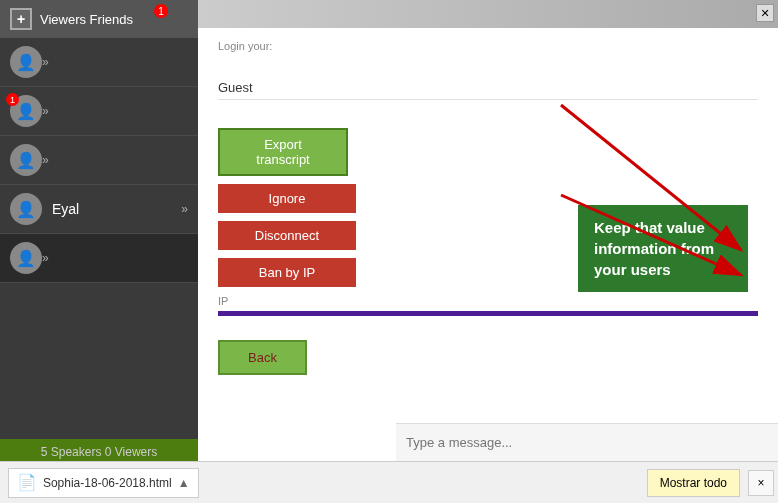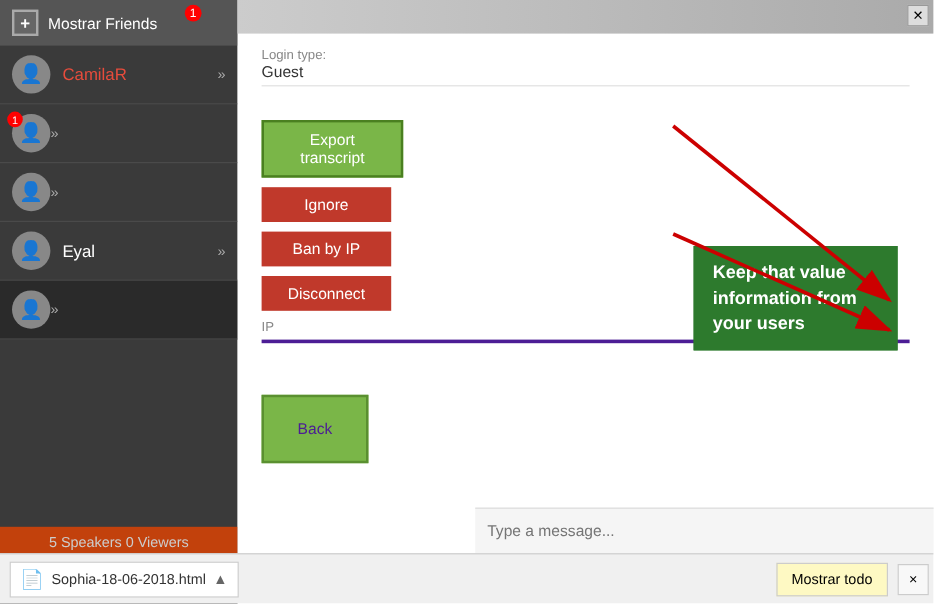--- a/index.html
+++ b/index.html
@@ -80,21 +80,21 @@
       font-size: 9px;
       width: 13px; height: 13px;
       border-radius: 50%;
       display: flex; align-items: center; justify-content: center;
     }
 
     #sidebar-footer {
       margin-top: auto;
     }
     #speakers-info {
-      background: #c2410c;
+      background: #4d7c0f;
       color: #ccc;
       font-size: 12px;
       padding: 6px 10px;
       text-align: center;
     }
     #toolbar-bar {
       background: #555;
       height: 38px;
       display: flex;
       align-items: center;
@@ -141,60 +141,61 @@
     .field-label {
       font-size: 11px;
       color: #888;
     }
     .field-value {
       font-size: 13px;
       color: #333;
       margin-bottom: 6px;
       padding-bottom: 4px;
       border-bottom: 1px solid #e0e0e0;
+      margin-top: 28px;
     }
 
     .btn-green {
       background: #7ab648;
       color: #fff;
       border: 2px solid #5a9030;
       padding: 7px 20px;
       font-size: 13px;
       cursor: pointer;
-      width: 118px;
+      width: 130px;
       margin-bottom: 8px;
       display: block;
       margin-top: 28px;
     }
     .btn-red {
       background: #c0392b;
       color: #fff;
       border: none;
       padding: 7px 20px;
       font-size: 13px;
       cursor: pointer;
-      width: 108px;
+      width: 138px;
       margin-bottom: 8px;
       display: block;
     }
 
     .ip-label {
       font-size: 11px;
       color: #888;
       margin-top: 8px;
-      border-bottom: 3px solid #4c1d95;
+      border-bottom: 5px solid #4c1d95;
       padding-bottom: 4px;
-      margin-bottom: 33px;
+      margin-bottom: 14px;
     }
 
     .btn-back {
       background: #7ab648;
-      color: #4c1d95;
+      color: #7f1d1d;
       border: 2px solid #5a9030;
-      padding: 19px 28px;
+      padding: 8px 28px;
       font-size: 13px;
       cursor: pointer;
       margin-top: 10px;
     }
 
     
     #callout-box {
       position: absolute;
       right: 30px;
       top: 205px;
@@ -285,27 +286,26 @@
       margin-right: 4px;
       font-size: 12px;
     }
   </style>
 </head>
 <body>
 
 <div id="sidebar">
   <div id="invite-bar">
     <div id="invite-icon">+</div>
-    <span id="invite-label">Mostrar Friends</span>
+    <span id="invite-label">Viewers Friends</span>
     <div id="invite-badge">1</div>
   </div>
 
   <div class="user-item highlighted">
     <div class="user-avatar">👤</div>
-    <span class="user-name">CamilaR</span>
     <span class="user-arrow">»</span>
   </div>
 
   <div class="user-item" style="position:relative">
     <div class="user-badge">1</div>
     <div class="user-avatar">👤</div>
     <span class="user-arrow">»</span>
   </div>
 
   <div class="user-item">
@@ -336,27 +336,27 @@
     </div>
   </div>
 </div>
 
 <div id="main">
   <div id="top-image">
     <div id="close-btn">✕</div>
   </div>
 
   <div id="detail-panel">
-    <div class="field-label">Login type:</div>
+    <div class="field-label">Login your:</div>
     <div class="field-value">Guest</div>
 
     <button class="btn-green" style="border: 2px solid #4a8020;">Export transcript</button>
     <button class="btn-red">Ignore</button>
+    <button class="btn-red">Disconnect</button>
     <button class="btn-red">Ban by IP</button>
-    <button class="btn-red">Disconnect</button>
 
     <div class="ip-label">IP</div>
 
     <button class="btn-back">Back</button>
   </div>
 
   <div id="callout-box">
     <span>Keep that value information from your users</span>
   </div>
 

